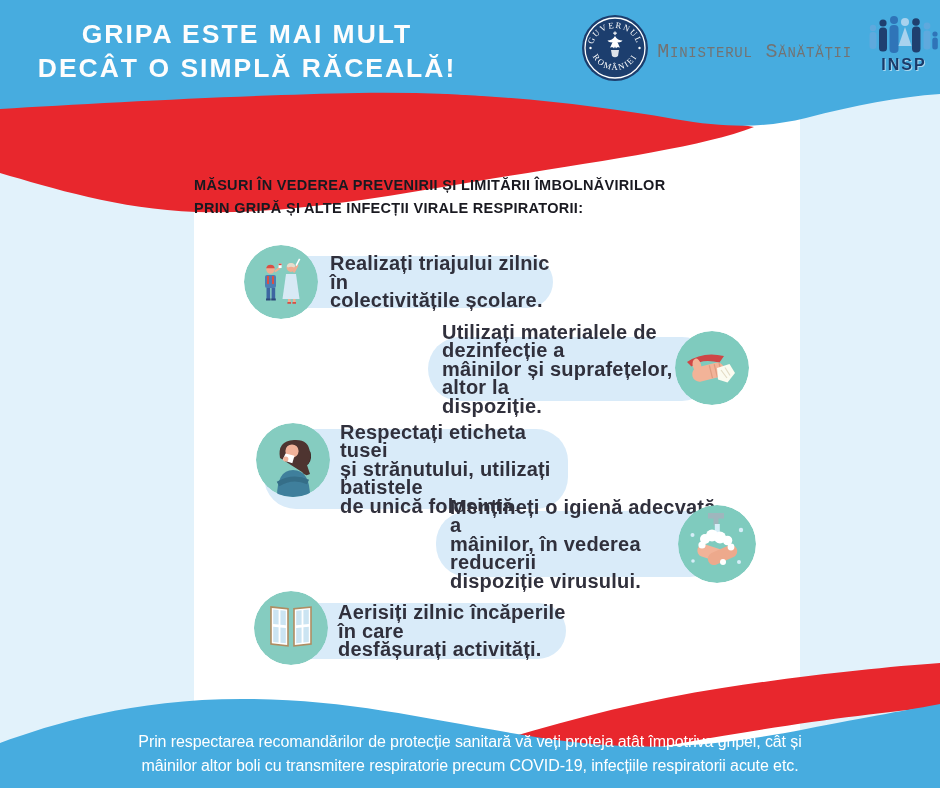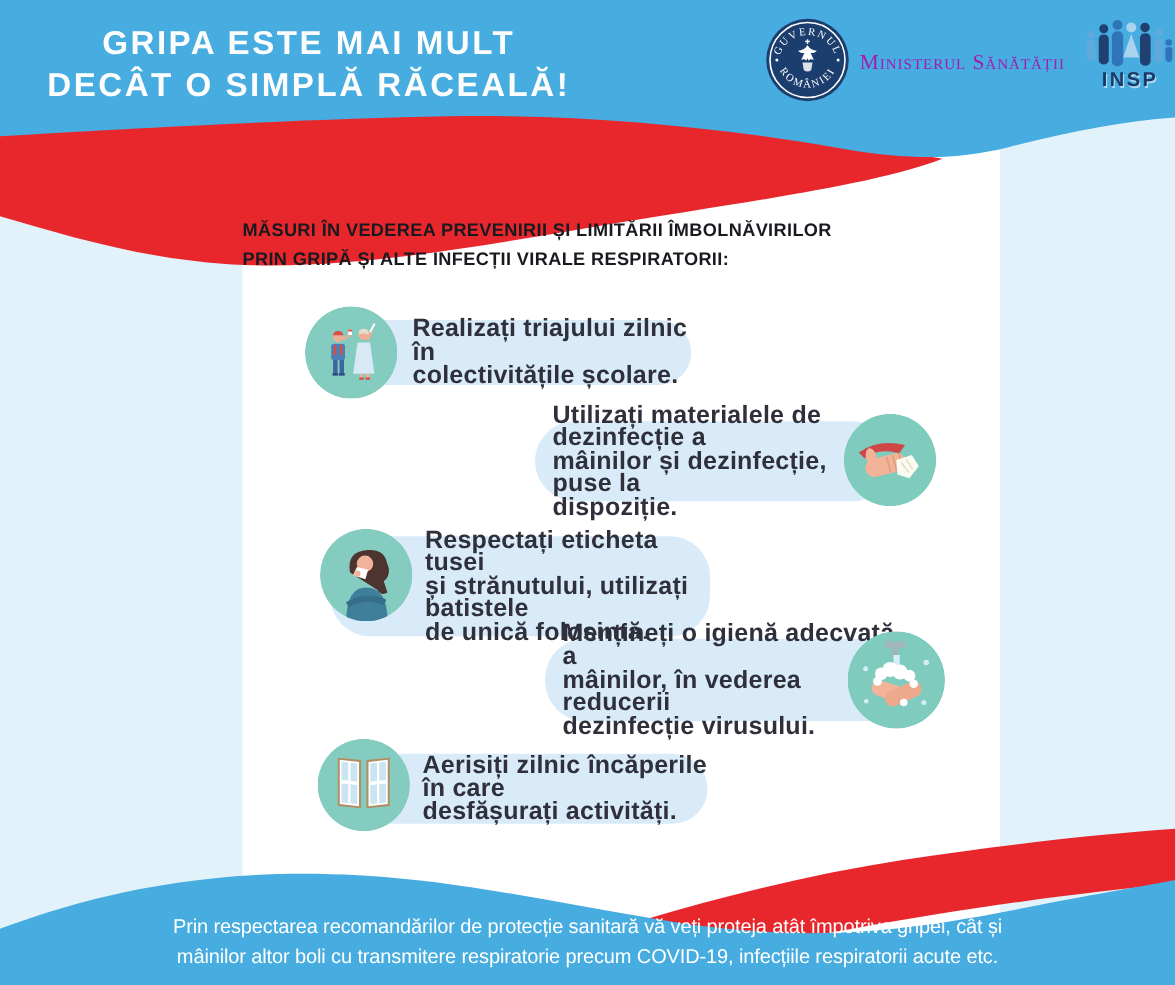--- a/index.html
+++ b/index.html
@@ -6,22 +6,22 @@
   .poster{position:relative;width:940px;height:788px;overflow:hidden;
           background:#E2F2FB;font-family:"Liberation Sans",sans-serif;padding-left:16px;}
   .abs{position:absolute;}
   .white-panel{left:194px;top:0;width:606px;height:788px;background:#FFFFFF;}
   svg{display:block;}
 
   
   .title{left:28px;top:17px;width:438px;text-align:center;color:#FDFDFD;
          font-weight:bold;font-size:26.5px;line-height:34px;letter-spacing:2px;}
   .logos{right:12px;top:14px;display:flex;align-items:flex-start;gap:8px;}
-  .ministry-label{font-family:Liberation Serif, serif;font-variant:small-caps;
-         font-size:17px;letter-spacing:.8px;color:#a21caf;white-space:nowrap;
+  .ministry-label{font-family:Liberation Mono, monospace;font-variant:small-caps;
+         font-size:20px;letter-spacing:.8px;color:#737373;white-space:nowrap;
          margin-top:26px;}
   .insp-block{width:80px;text-align:center;margin-left:4px;}
   .insp-label{font-size:16px;font-weight:bold;color:#1B3A68;letter-spacing:2px;
          margin-top:-4px;text-shadow:1px 1px 0 rgba(255,255,255,.55);}
 
   
   .heading{left:194px;top:174px;width:606px;text-align:left;color:#191920;
          font-weight:bold;font-size:14.5px;line-height:23px;letter-spacing:.3px;}
 
   
@@ -143,21 +143,21 @@
       <path d="M42.7 21.2 a4.5 4.5 0 0 1 8.6 0 l-1.2 1.4 a6.5 6.5 0 0 0 -6.2 0 z" fill="#E5DECF"></path>
       <rect x="44" y="54" width="2.5" height="3.6" fill="#EFAE93"></rect>
       <rect x="49" y="54" width="2.5" height="3.6" fill="#EFAE93"></rect>
       <rect x="43.4" y="57" width="3.6" height="1.8" fill="#D94F45"></rect>
       <rect x="48.4" y="57" width="3.6" height="1.8" fill="#D94F45"></rect>
     </svg>
   </div>
 
   <div class="abs pill" id="pill2">
     <span>Utilizați materialele de dezinfecție a</span>
-    <span>mâinilor și dezinfecție, puse la</span>
+    <span>mâinilor și suprafețelor, altor la</span>
     <span>dispoziție.</span>
   </div>
   <div class="abs circle" id="circ2">
     <svg width="74" height="74" viewBox="0 0 74 74">
       <circle cx="37" cy="37" r="37" fill="#7FCBBE"></circle>
       <path d="M12 31 q16 -11 37 -6 l-4.5 6.5 q-18 -4.5 -28 4 z" fill="#CE4646"></path>
       <g transform="rotate(-14 37 41)">
         <ellipse cx="24" cy="31" rx="4.2" ry="7" fill="#F2B398"></ellipse>
         <rect x="17" y="33" width="33" height="14.5" rx="7.2" fill="#F2B398"></rect>
         <line x1="36" y1="34" x2="36" y2="47" stroke="#DE9B7E" stroke-width="1.2"></line>
@@ -183,21 +183,21 @@
       <path d="M29.5 30.5 l9 2.2 -2.2 7.6 -9.8 -3.2 z" fill="#FFFFFF"></path>
       <circle cx="29.8" cy="36" r="2.6" fill="#F0B29A"></circle>
       <path d="M21 74 q0 -27 16 -27 q17 0 17 27 z" fill="#3F7F9C"></path>
       <path d="M22 61 q15 -9 30 -2" stroke="#356E88" stroke-width="5" fill="none"></path>
     </svg>
   </div>
 
   <div class="abs pill" id="pill4">
     <span>Mențineți o igienă adecvată a</span>
     <span>mâinilor, în vederea reducerii</span>
-    <span>dezinfecție virusului.</span>
+    <span>dispoziție virusului.</span>
   </div>
   <div class="abs circle" id="circ4">
     <svg width="78" height="78" viewBox="0 0 78 78">
       <circle cx="39" cy="39" r="39" fill="#7FCBBE"></circle>
       <path d="M30 8 h16 v5.5 h-5.5 v7 h-5 v-7 H30 z" fill="#9FB6BD"></path>
       <rect x="36.8" y="19" width="5" height="15" fill="#D6EEF8"></rect>
       <circle cx="14.5" cy="30" r="2" fill="#D6EEF8"></circle>
       <circle cx="63" cy="25" r="2.2" fill="#D6EEF8"></circle>
       <circle cx="61" cy="57" r="2" fill="#D6EEF8"></circle>
       <circle cx="15" cy="56" r="1.8" fill="#D6EEF8"></circle>

